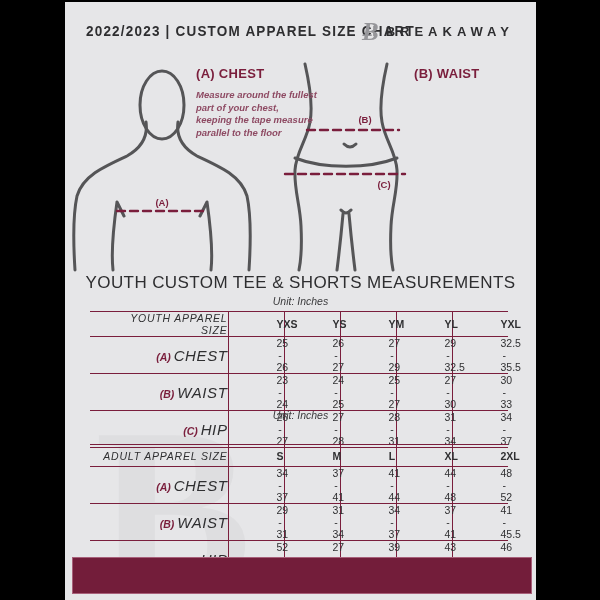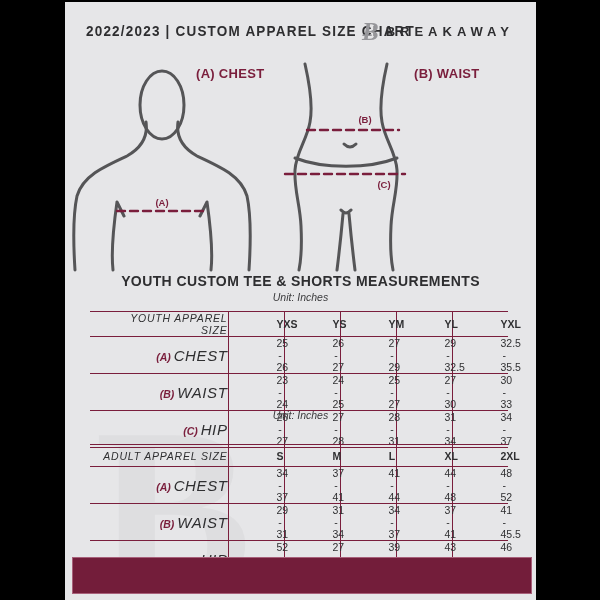--- a/index.html
+++ b/index.html
@@ -34,21 +34,21 @@
   .inst-b { left:349px; top:64px; }
   .inst-c { left:349px; top:166px; }
 
   
   .watermark { position:absolute; left:30px; top:392px; font-size:235px; line-height:1;
     font-weight:bold; color:#dcdcde; opacity:.75; z-index:0;
     font-family:"Liberation Serif", serif; pointer-events:none; }
 
   
   .sec-head { position:absolute; left:0; width:100%; text-align:center; z-index:2; }
-  .sec-head .t { font-size:14px; font-weight:bold; color:#2e2e30; letter-spacing:.4px; }
+  .sec-head .t { font-size:17px; font-weight:normal; color:#2e2e30; letter-spacing:.4px; }
   .sec-head .u { font-size:10.5px; font-style:italic; color:#3a3a3c; margin-top:2px; }
   .youth-head { top:271px; }
   .adult-head { top:405px; }
 
   
   table.size { position:absolute; left:25px; width:418px; border-collapse:collapse;
     table-layout:fixed; z-index:2; }
   .youth-tbl { top:309px; }
   .adult-tbl { top:442px; }
   table.size tr { height:22px; }
@@ -97,20 +97,21 @@
       <path d="M61,80 Q67,86 73,80" stroke-width="2.4"></path>
       <path d="M58,146 Q63,152 68,146 M60,150 C58,172 56,190 54,206 M66,150 C68,172 70,190 72,206" stroke-width="2.6"></path>
       <path class="dash" d="M24,66 L116,66"></path>
       <text x="82" y="59" text-anchor="middle">(B)</text>
       <path class="dash" d="M2,110 L122,110"></path>
       <text x="101" y="124" text-anchor="middle">(C)</text>
     </svg>
 
     <div class="inst inst-a">
       <h3>(A) CHEST</h3>
+      <p>Measure around the fullest part of your chest, keeping the tape measure parallel to the floor</p>
     </div>
     <div class="inst inst-b">
       <h3>(B) WAIST</h3>
     </div>
 
     <div class="watermark">B</div>
 
     <div class="sec-head youth-head">
       <div class="t">YOUTH CUSTOM TEE &amp; SHORTS MEASUREMENTS</div>
       <div class="u">Unit: Inches</div>

